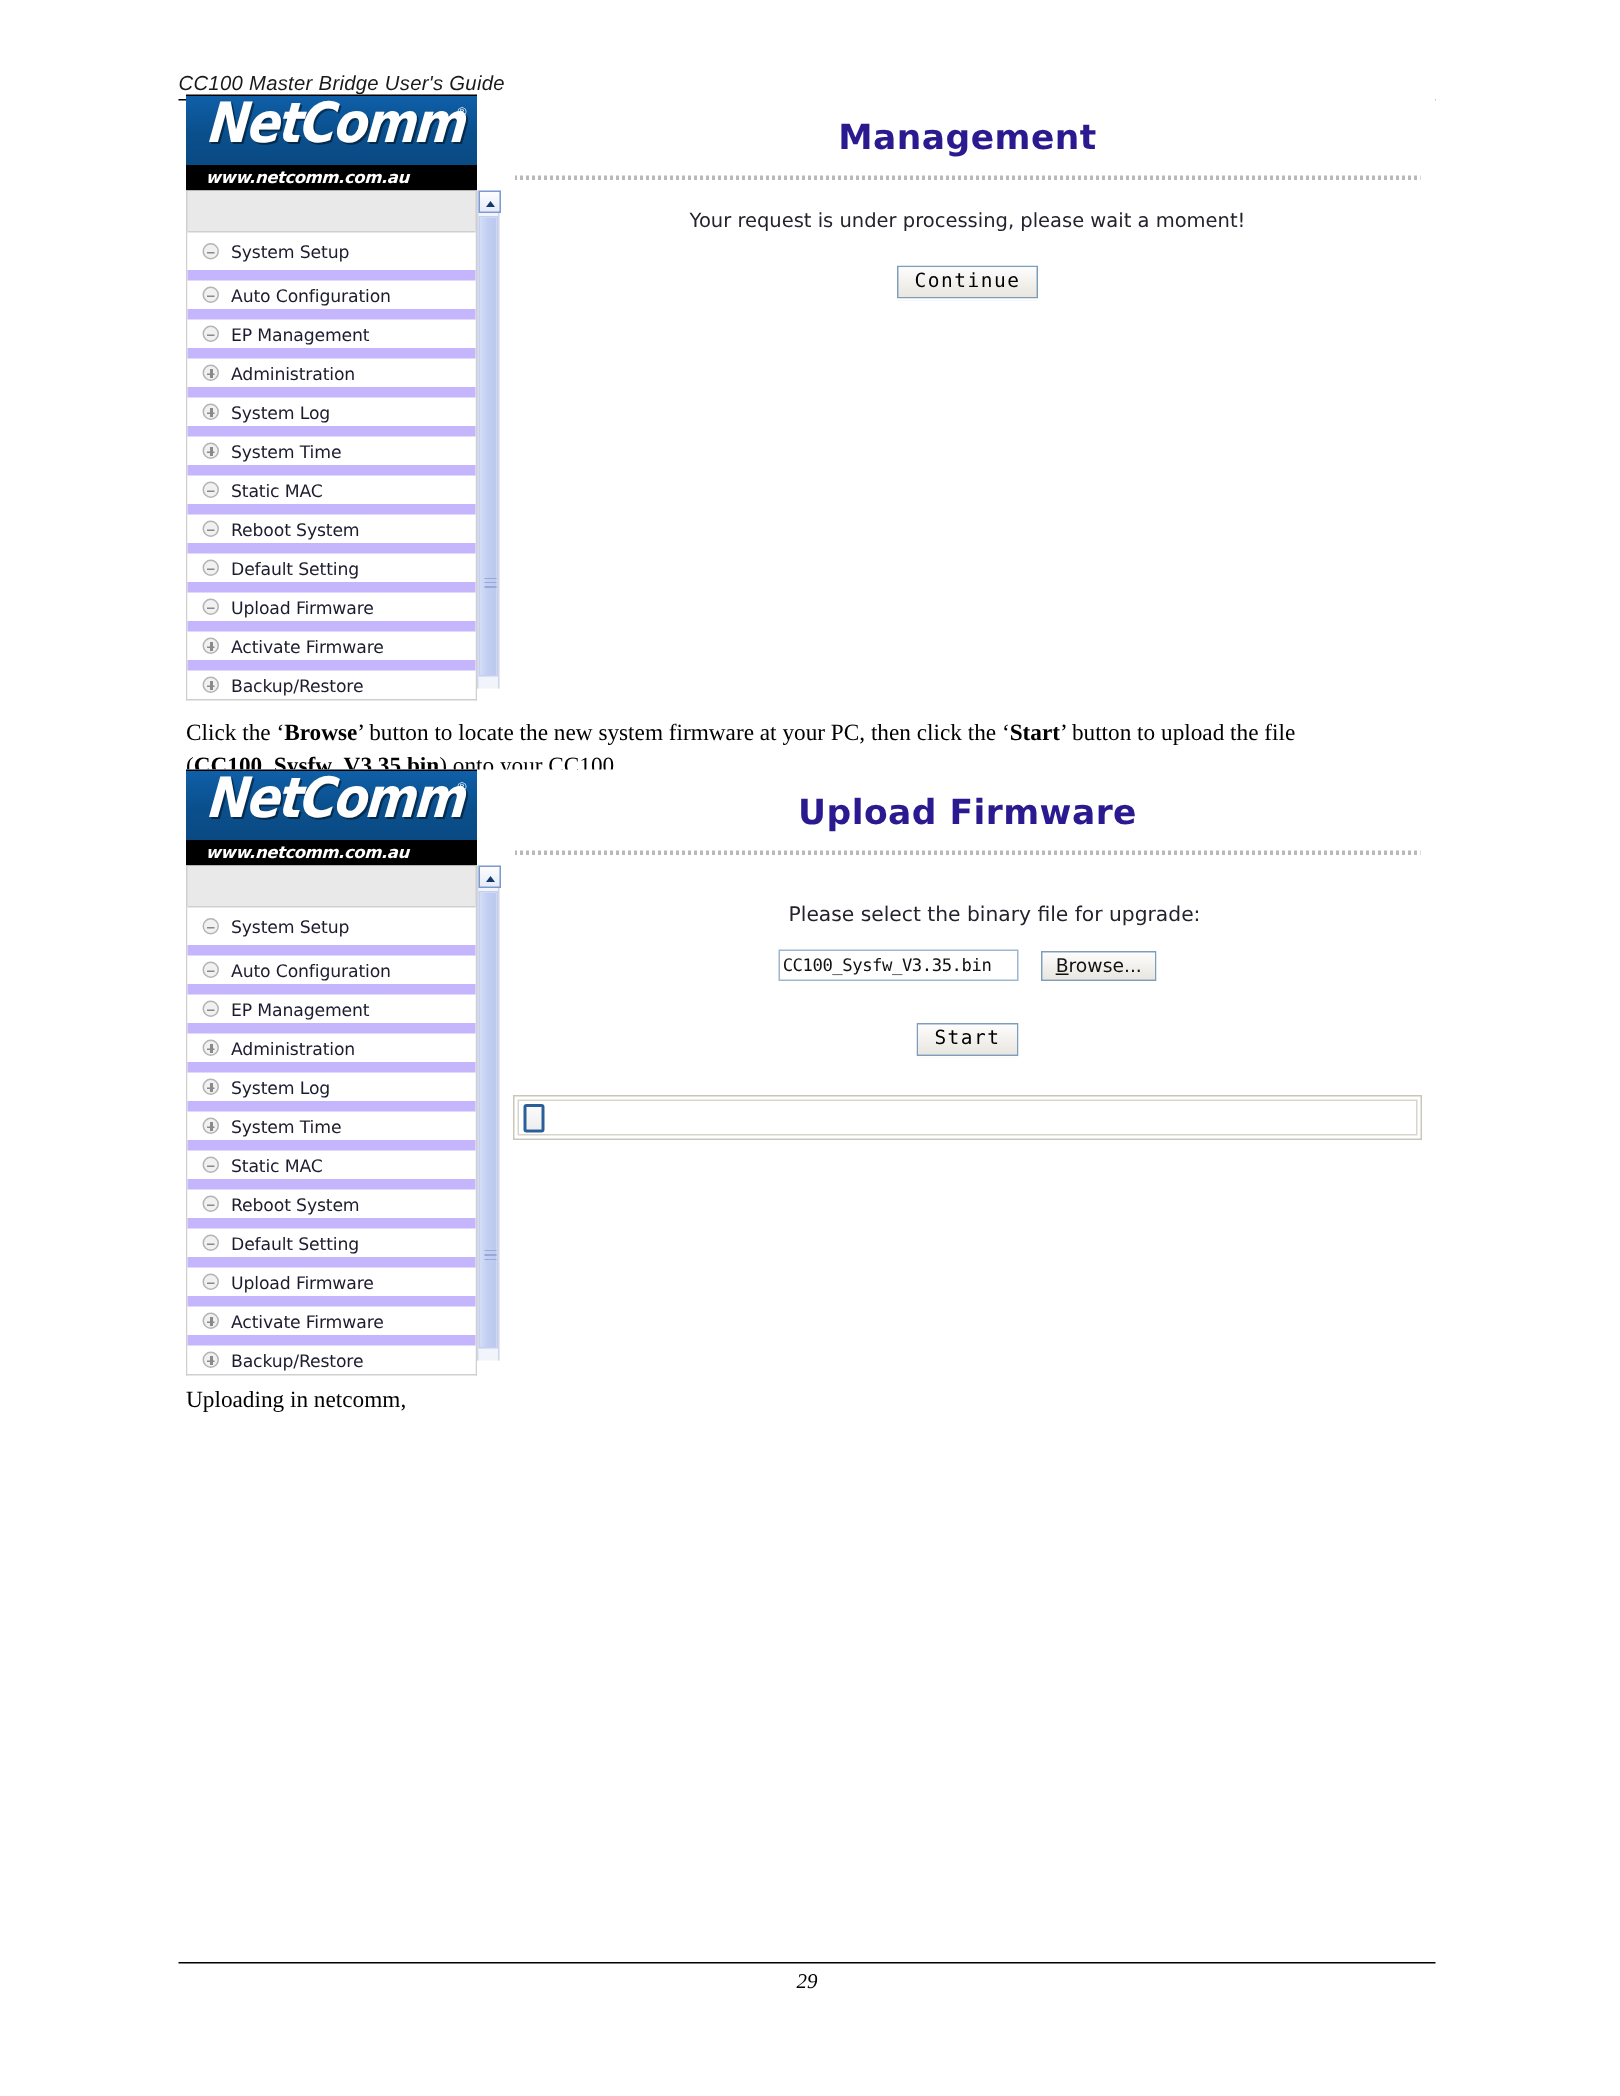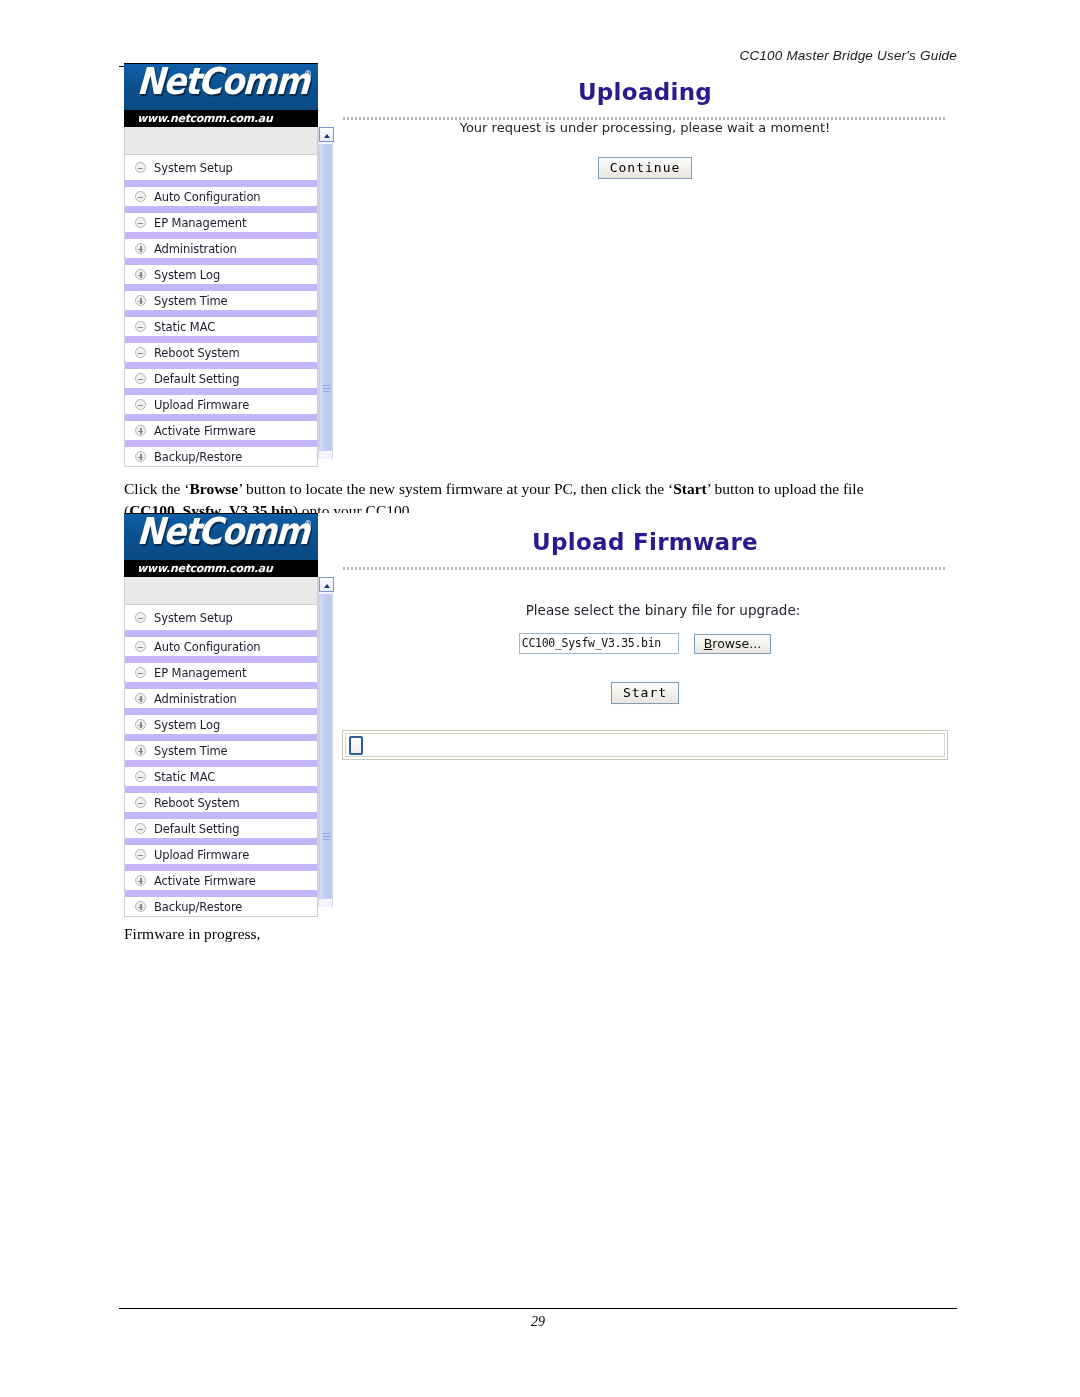--- a/index.html
+++ b/index.html
@@ -14,21 +14,21 @@
   }
 
   
   .page-header {
     position: absolute;
     left: 119px;
     top: 48px;
     width: 838px;
   }
   .page-header-text {
-    text-align: right;
+    text-align: left;
     font-family: "Liberation Sans", sans-serif;
     font-style: italic;
     font-size: 13.5px;
     color: #1a1a1a;
     letter-spacing: 0.2px;
     padding-bottom: 3px;
   }
   .page-header-rule {
     border-bottom: 1.6px solid #000000;
     width: 100%;
@@ -229,20 +229,21 @@
   .dot-rule {
     margin: 12px 10px 0 10px;
     height: 3px;
     background: repeating-linear-gradient(90deg,#b9b9b9 0 2px, transparent 2px 4px);
   }
   .content-msg {
     text-align: center;
     font-family: "DejaVu Sans", sans-serif;
     font-size: 13px;
     color: #23232e;
+    margin-top: 20px;
   }
   .btn-row { text-align: center; }
   .ui-btn {
     font-family: "DejaVu Sans Mono", monospace;
     font-size: 13px;
     color: #000000;
     background: linear-gradient(180deg,#fdfdfd 0%, #f2f0ec 55%, #e9e6e0 100%);
     border: 1px solid #7f9db9;
     outline: 1px solid #ffffff;
     padding: 2px 11px 3px 11px;
@@ -420,21 +421,21 @@
     </div>
 
     <div class="scrollbar">
       <div class="sb-arrow"></div>
       <div class="sb-thumb">
         <span class="sb-grip"></span>
       </div>
     </div>
 
     <div class="content">
-      <div class="content-title">Uploading</div>
+      <div class="content-title">Management</div>
       <div class="dot-rule"></div>
       <div class="content-msg">Your request is under processing, please wait a moment!</div>
       <div class="btn-row" style="margin-top:22px;">
         <span class="ui-btn">Continue</span>
       </div>
     </div>
 
   </div>
 </div>
 
@@ -527,18 +528,18 @@
       <div class="progress-outer">
         <div class="progress-inner">
           <div class="progress-chunk"></div>
         </div>
       </div>
     </div>
 
   </div>
 </div>
 
-<div class="para para-2">Firmware in progress,</div>
+<div class="para para-2">Uploading in netcomm,</div>
 
 <div class="footer">
   <div class="footer-rule"></div>
   <div class="footer-num">29</div>
 </div>
 
 </body></html>

